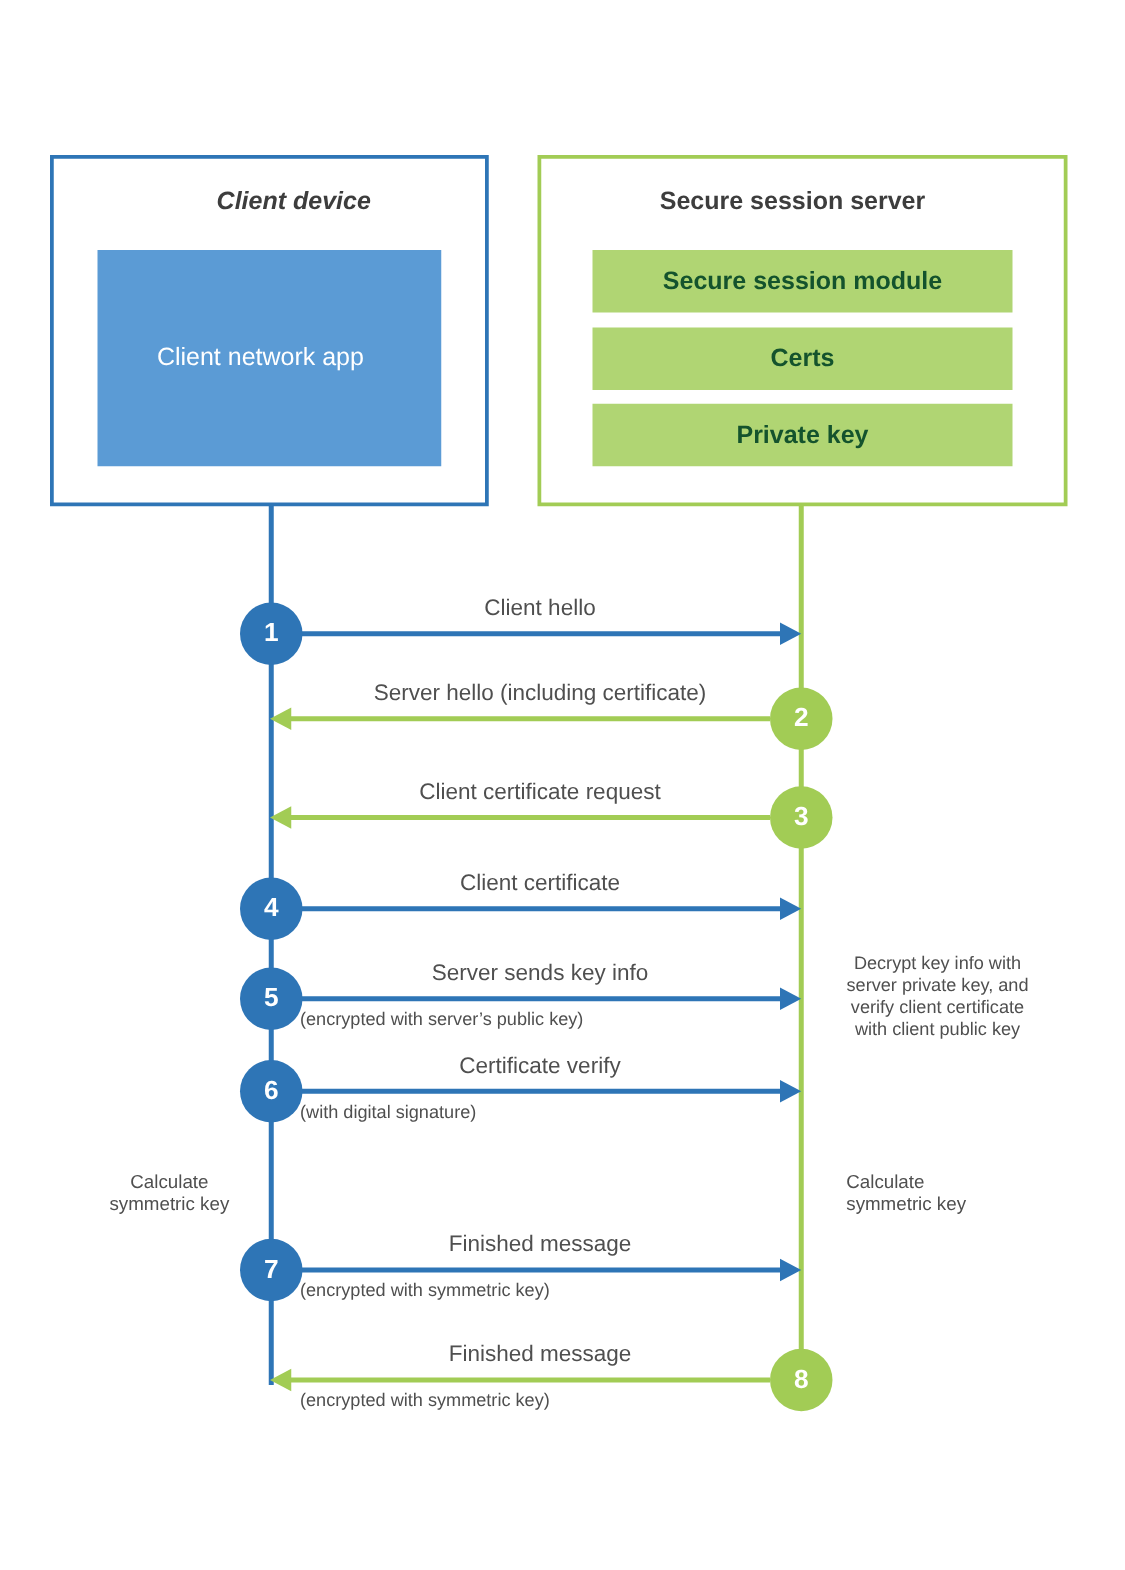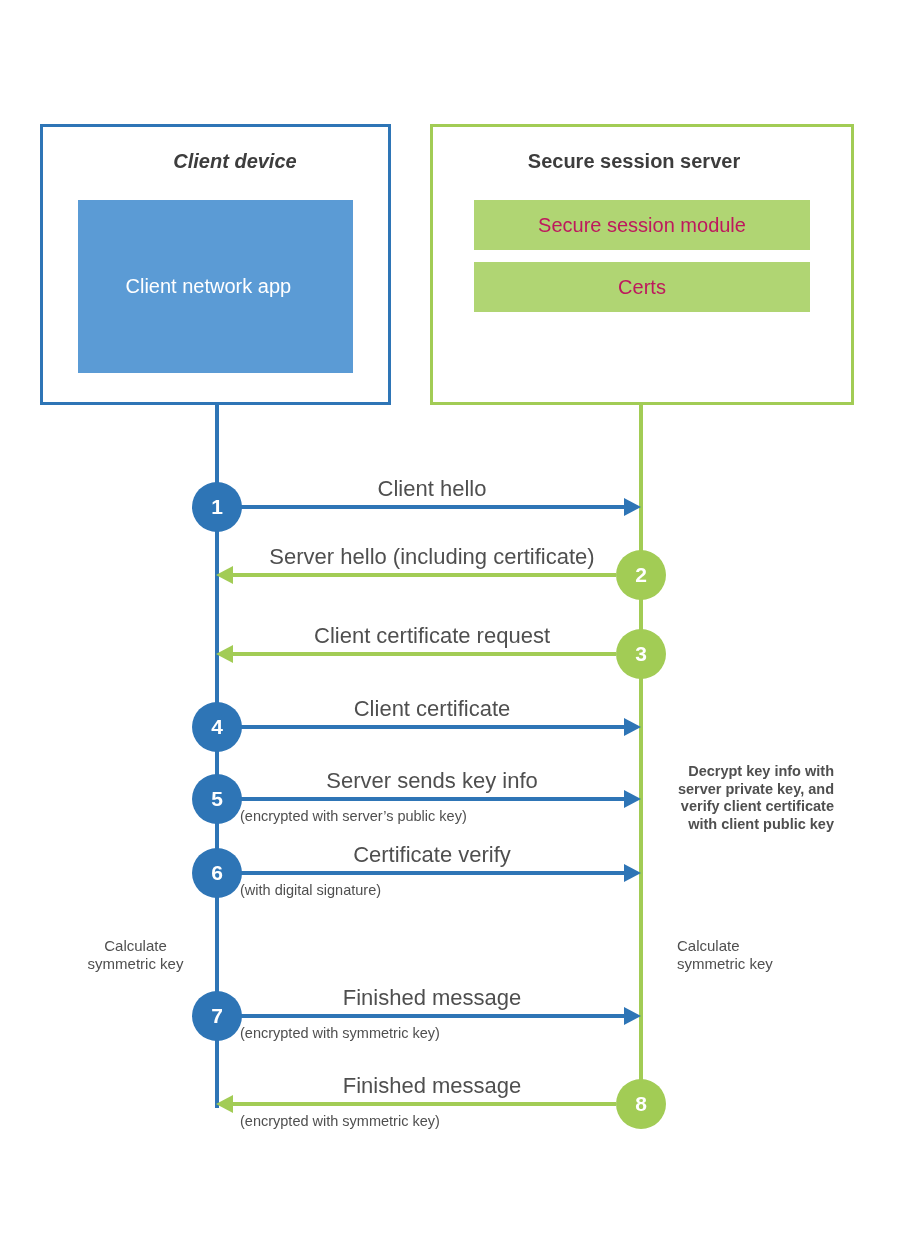--- a/index.html
+++ b/index.html
@@ -15,63 +15,64 @@
   #client-box{left:40px;width:351px;border:3px solid var(--blue,#2e75b6);}
   #server-box{left:430px;width:424px;border:3px solid var(--green,#a2cc55);}
   .actor-title{top:148px;height:26px;display:flex;align-items:center;justify-content:center;
     font-size:20px;font-weight:bold;color:var(--heading,#3d3d3d);}
   #client-title{left:40px;width:390px;font-style:italic;}
   #server-title{left:416px;width:436px;}
   #client-app{left:78px;top:200px;width:275px;height:173px;background:var(--blue-light,#5b9bd5);
     display:flex;align-items:center;justify-content:center;}
   #client-app span{display:block;width:180px;color:#fff;font-size:20px;line-height:27px;}
   .server-bar{left:474px;width:336px;height:50px;background:var(--green-light,#b0d573);
-    display:flex;align-items:center;justify-content:center;color:#be185d;font-size:20px;}
+    display:flex;align-items:center;justify-content:center;color:#14532d;font-size:20px;font-weight:bold;}
   #server-bar-0{top:200px;} #server-bar-1{top:262px;} #server-bar-2{top:323px;}
   
   .lifeline{width:4px;top:404px;}
   #client-lifeline{left:215px;height:704px;background:var(--blue,#2e75b6);}
   #server-lifeline{left:639px;height:700px;background:var(--green,#a2cc55);}
   
   .circle{top:calc(var(--y) - 25px);width:50px;height:50px;border-radius:50%;
     display:flex;align-items:center;justify-content:center;color:#fff;font-size:21px;font-weight:bold;z-index:3;}
   .blue .circle{left:192px;background:var(--blue,#2e75b6);}
   .green .circle{left:616px;background:var(--green,#a2cc55);}
   .line{top:calc(var(--y) - 2px);height:4px;z-index:2;}
   .blue .line{left:240px;width:386px;background:var(--blue,#2e75b6);}
   .green .line{left:232px;width:384px;background:var(--green,#a2cc55);}
   .head{top:calc(var(--y) - 9px);width:0;height:0;border-top:9px solid transparent;border-bottom:9px solid transparent;z-index:2;}
   .blue .head{left:624px;border-left:17px solid var(--blue,#2e75b6);}
   .green .head{left:216px;border-right:17px solid var(--green,#a2cc55);}
   .msg-label{left:240px;width:384px;top:calc(var(--y) - 31px);text-align:center;
-    font-size:22px;color:var(--text,#4f4f4f);}
+    font-size:18px;color:var(--text,#4f4f4f);}
   .msg-sub{left:240px;width:384px;top:calc(var(--y) + 9px);
     font-size:14.5px;color:var(--text,#4f4f4f);}
   
   .note{font-size:14.5px;line-height:17.5px;color:var(--text,#4f4f4f);}
-  #decrypt-note{left:666px;top:763px;width:168px;text-align:right;font-weight:bold;}
+  #decrypt-note{left:666px;top:763px;width:168px;text-align:center;}
   #calc-left{left:78px;top:937px;width:115px;text-align:center;font-size:15px;}
   #calc-right{left:677px;top:937px;width:120px;text-align:left;font-size:15px;}
 </style>
 </head>
 <body>
 
 <div id="stage">
 
 
   <div class="abs actor-box" id="client-box"></div>
   <div class="abs actor-title" id="client-title">Client device</div>
   <div class="abs" id="client-app">
     <span>Client network app</span>
   </div>
 
   <div class="abs actor-box" id="server-box"></div>
   <div class="abs actor-title" id="server-title">Secure session server</div>
   <div class="abs server-bar" id="server-bar-0">Secure session module</div>
   <div class="abs server-bar" id="server-bar-1">Certs</div>
+  <div class="abs server-bar" id="server-bar-2">Private key</div>
 
   <div class="abs lifeline" id="client-lifeline"></div>
   <div class="abs lifeline" id="server-lifeline"></div>
 
   <div class="msg-row blue" style="--y:507px">
     <div class="abs circle">
         <span>1</span>
       </div>
     <div class="abs line"></div>
     <div class="abs head"></div>

